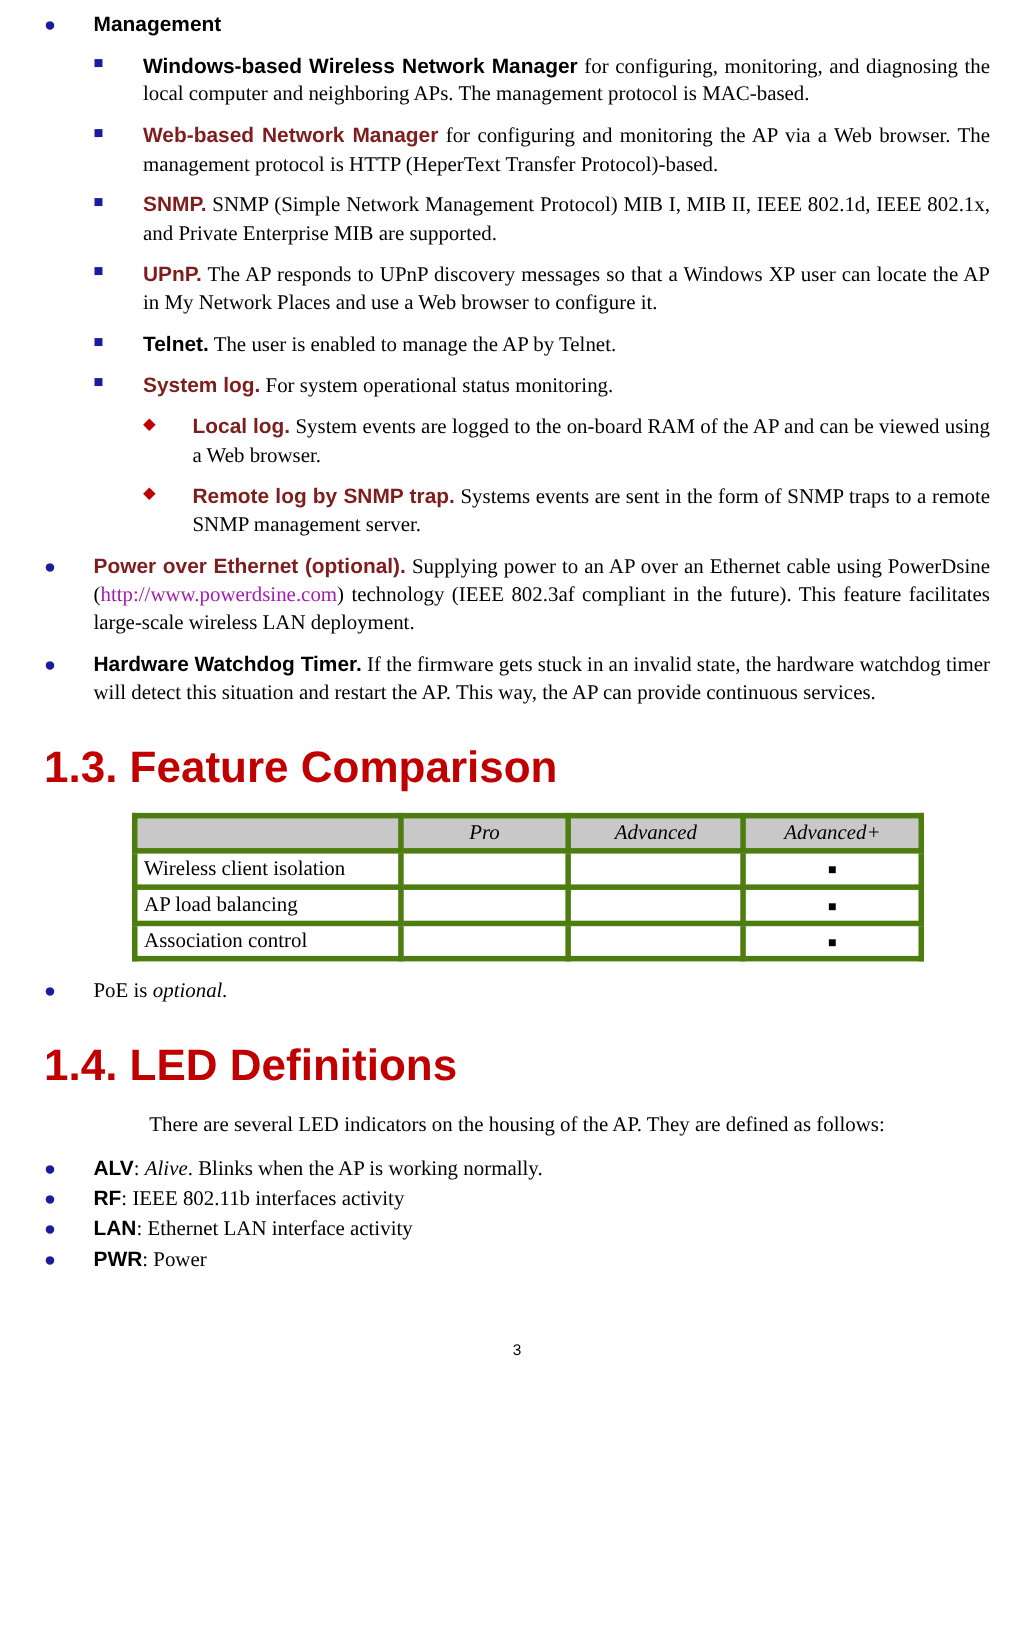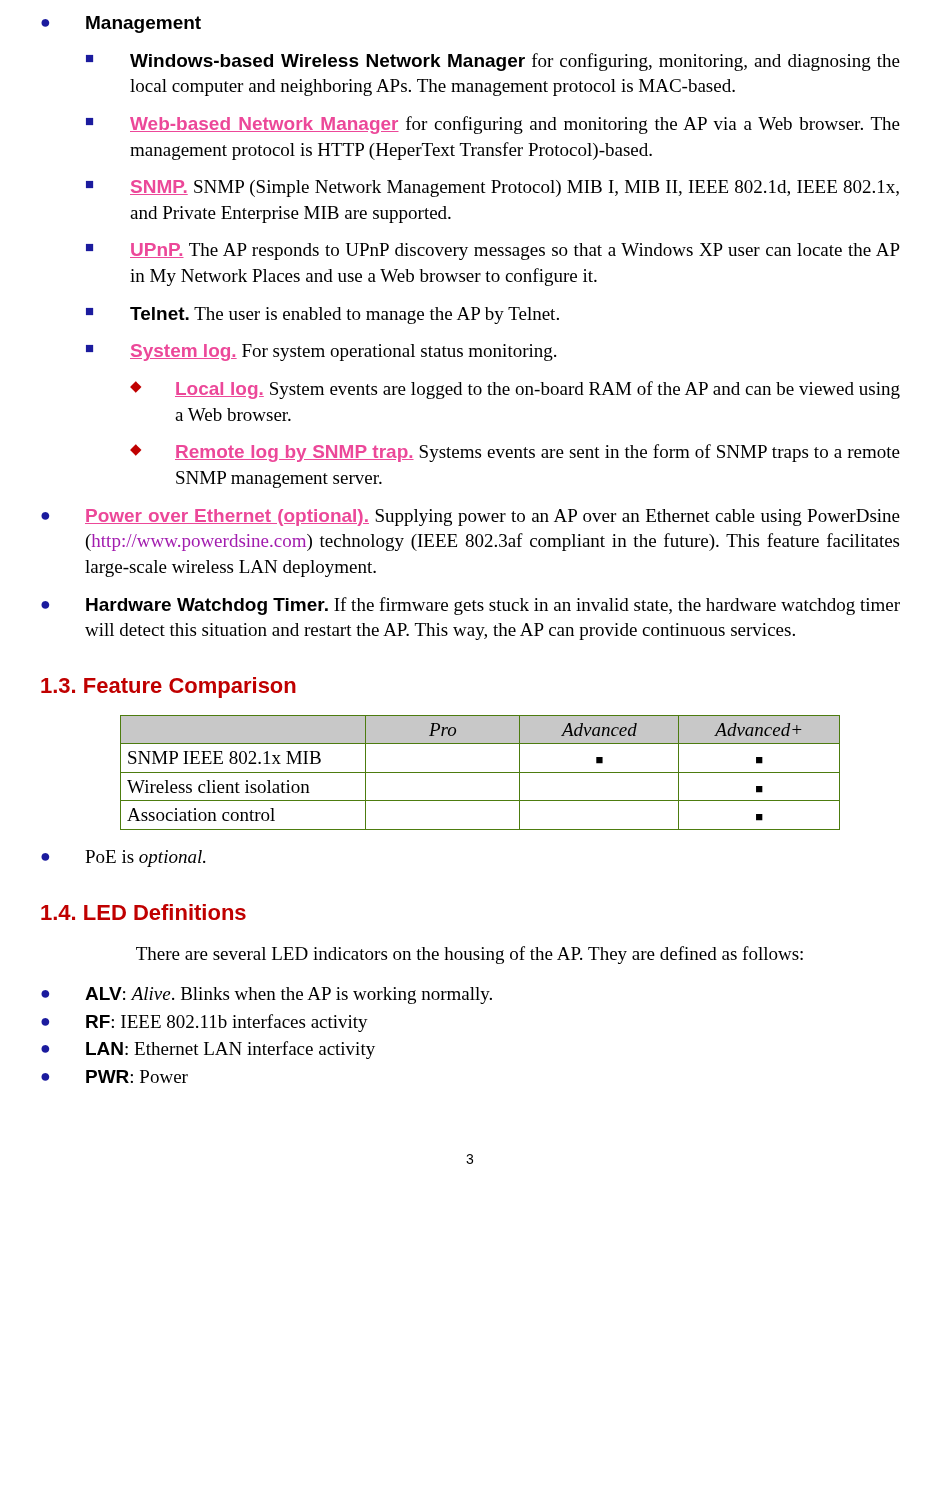--- a/index.html
+++ b/index.html
@@ -13,28 +13,28 @@
     line-height: 1.35;
   }
   .bullet-row { display: flex; align-items: flex-start; margin-bottom: 12px; }
   .bullet { flex-shrink: 0; }
   .bullet.circle { color: #1b1b9e; font-size: 18px; width: 45px; padding-left: 0; }
   .bullet.square { color: #1b1b9e; font-size: 15px; width: 45px; padding-left: 0; }
   .bullet.diamond { color: #c00000; font-size: 15px; width: 45px; padding-left: 0; }
   .content { flex: 1; text-align: justify; }
   .bold { font-family: Arial, Helvetica, sans-serif; font-weight: bold; }
   .heavy { font-family: Liberation Sans, sans-serif; font-weight: 900; }
-  .red-link { color: #ec4899; text-decoration: underline; font-family: Arial, Helvetica, sans-serif; font-weight: 900; }
+  .red-link { color: #7f1d1d; font-family: Arial, Helvetica, sans-serif; font-weight: 900; }
   .blue-link { color: #a21caf; }
   .level1 { margin-left: 0; }
   .level2 { margin-left: 45px; }
   .level3 { margin-left: 90px; }
-  h2 { font-family: Arial, Helvetica, sans-serif; font-weight: bold; color: #c00000; font-size: 22px; margin: 28px 0 14px 0; }
+  h2 { font-family: Arial, Helvetica, sans-serif; font-weight: bold; color: #c00000; font-size: 40px; margin: 28px 0 14px 0; }
   table { border-collapse: collapse; margin: 0 0 14px 80px; width: 720px; }
-  th, td { border: 1px solid #4d7c0f; padding: 1px 6px; font-family: "Times New Roman", serif; font-size: 19px; font-weight: normal; }
+  th, td { border: 5px solid #4d7c0f; padding: 1px 6px; font-family: "Times New Roman", serif; font-size: 19px; font-weight: normal; }
   th { background: #c8c8c8; font-style: italic; text-align: center; }
   td.c { text-align: center; }
   .page-num { text-align: center; font-family: Arial, sans-serif; font-size: 14px; margin-top: 60px; }
   .filled-sq { font-size: 13px; vertical-align: middle; }
   .intro { margin: 10px 0 14px 0; text-align: center; }
   .tight .bullet-row { margin-bottom: 2px; }
   .italic-note { font-style: italic; margin-top: 10px; }
   .t-col1 { width: 250px; }
   .t-coln { width: 155px; }
 </style>
@@ -100,27 +100,27 @@
 
 <table>
   <tbody>
       <tr>
     <th class="t-col1"></th>
     <th class="t-coln">Pro</th>
     <th class="t-coln">Advanced</th>
     <th class="t-coln">Advanced+</th>
   </tr>
   <tr>
-    <td>SNMP IEEE 802.1x MIB</td>
+    <td>Wireless client isolation</td>
     <td class="c"><span class="filled-sq"></span></td>
-    <td class="c"><span class="filled-sq">■</span></td>
+    <td class="c"><span class="filled-sq"></span></td>
     <td class="c"><span class="filled-sq">■</span></td>
   </tr>
   <tr>
-    <td>Wireless client isolation</td>
+    <td>AP load balancing</td>
     <td class="c"><span class="filled-sq"></span></td>
     <td class="c"><span class="filled-sq"></span></td>
     <td class="c"><span class="filled-sq">■</span></td>
   </tr>
   <tr>
     <td>Association control</td>
     <td class="c"><span class="filled-sq"></span></td>
     <td class="c"><span class="filled-sq"></span></td>
     <td class="c"><span class="filled-sq">■</span></td>
   </tr>

